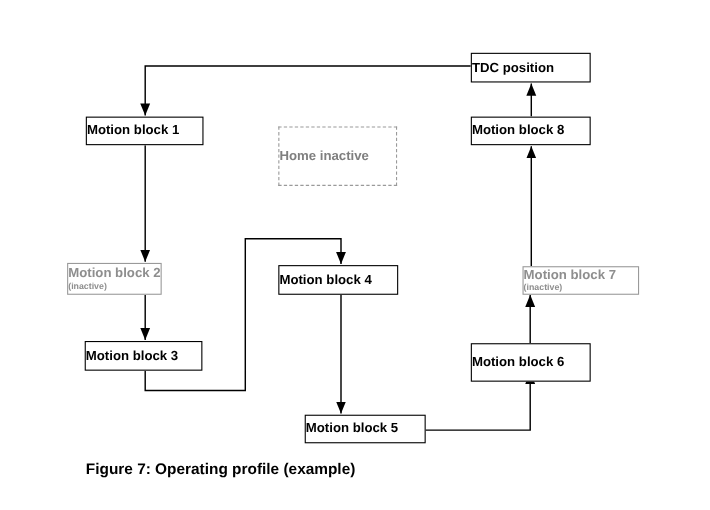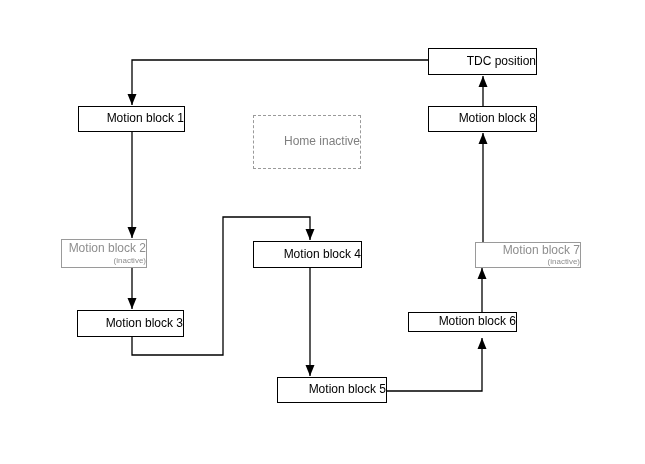--- a/index.html
+++ b/index.html
@@ -20,25 +20,25 @@
     fill: none;
     stroke: #000000;
     stroke-width: 1.3;
   }
   .node {
     position: absolute;
     box-sizing: border-box;
     background: #ffffff;
     border: 1.4px solid #000000;
     color: #000000;
-    font-weight: normal;
+    font-weight: bold;
     font-size: 12px;
     display: flex;
     flex-direction: column;
-    align-items: flex-end;
+    align-items: flex-start;
     justify-content: center;
     line-height: 1.1;
     text-align: center;
   }
   .node.inactive {
     border: 1px solid #9a9a9a;
     color: #8e8e8e;
   }
   .node.inactive .sub {
     font-size: 8px;
@@ -108,22 +108,23 @@
 
   <div class="node inactive" style="left:431px; top:242px; width:106px; height:26px;margin-left:44px;">
     <span>Motion block 7</span>
     <span class="sub">(inactive)</span>
   </div>
 
   <div class="node active" style="left:77px; top:310px; width:107px; height:27px;">
     <span>Motion block 3</span>
   </div>
 
-  <div class="node active" style="left:408px; top:312px; width:109px; height:20px;">
+  <div class="node active" style="left:428px; top:312px; width:109px; height:35px;">
     <span>Motion block 6</span>
   </div>
 
   <div class="node active" style="left:253px; top:377px; width:110px; height:26px;margin-left:24px;">
     <span>Motion block 5</span>
   </div>
 
+  <div class="caption">Figure 7: Operating profile (example)</div>
 
 </div>
 
 </body></html>

